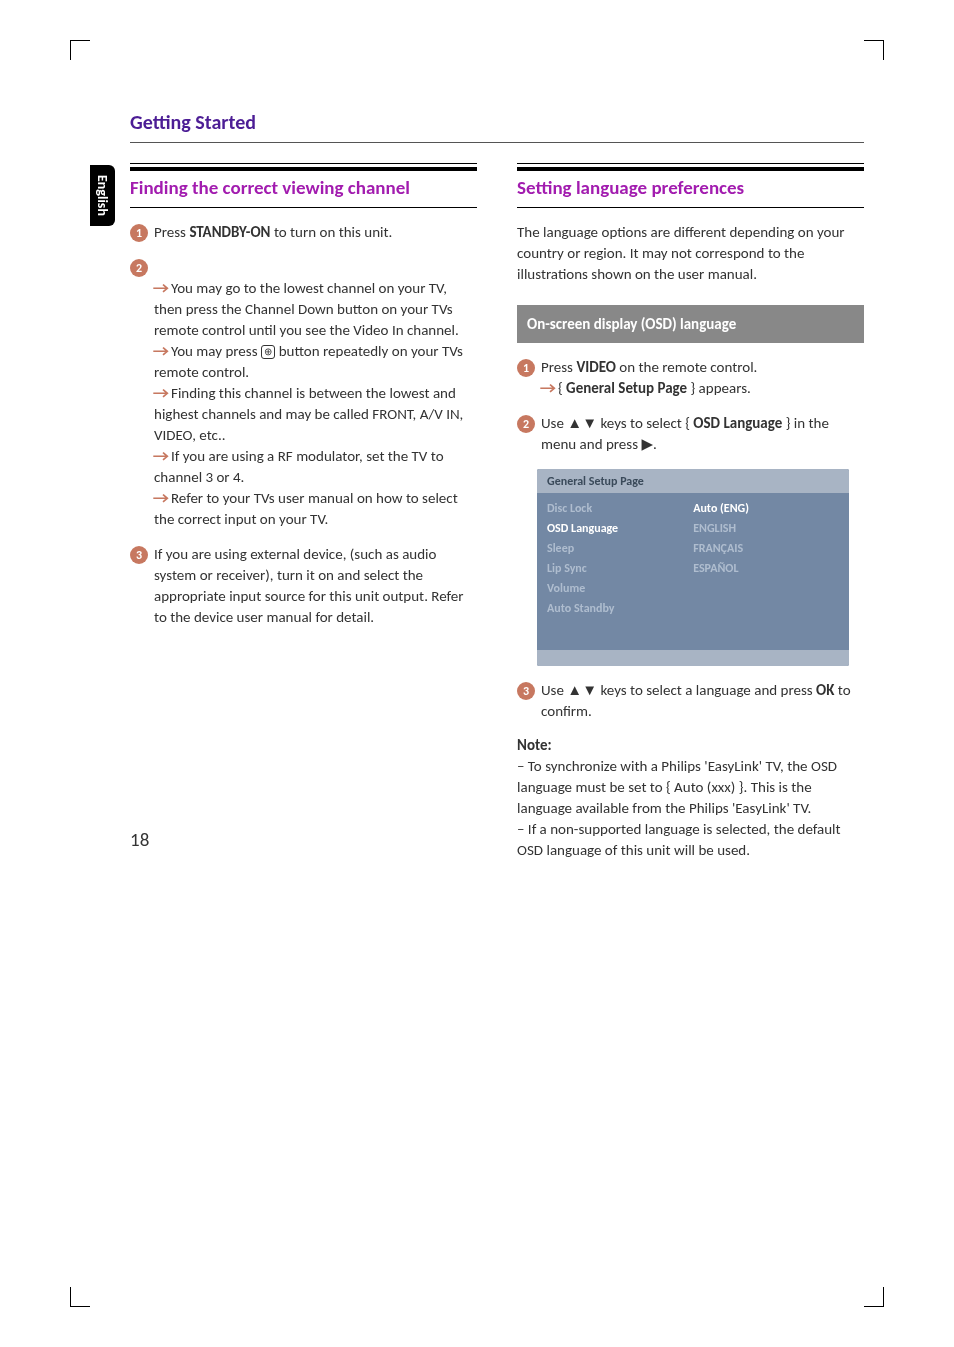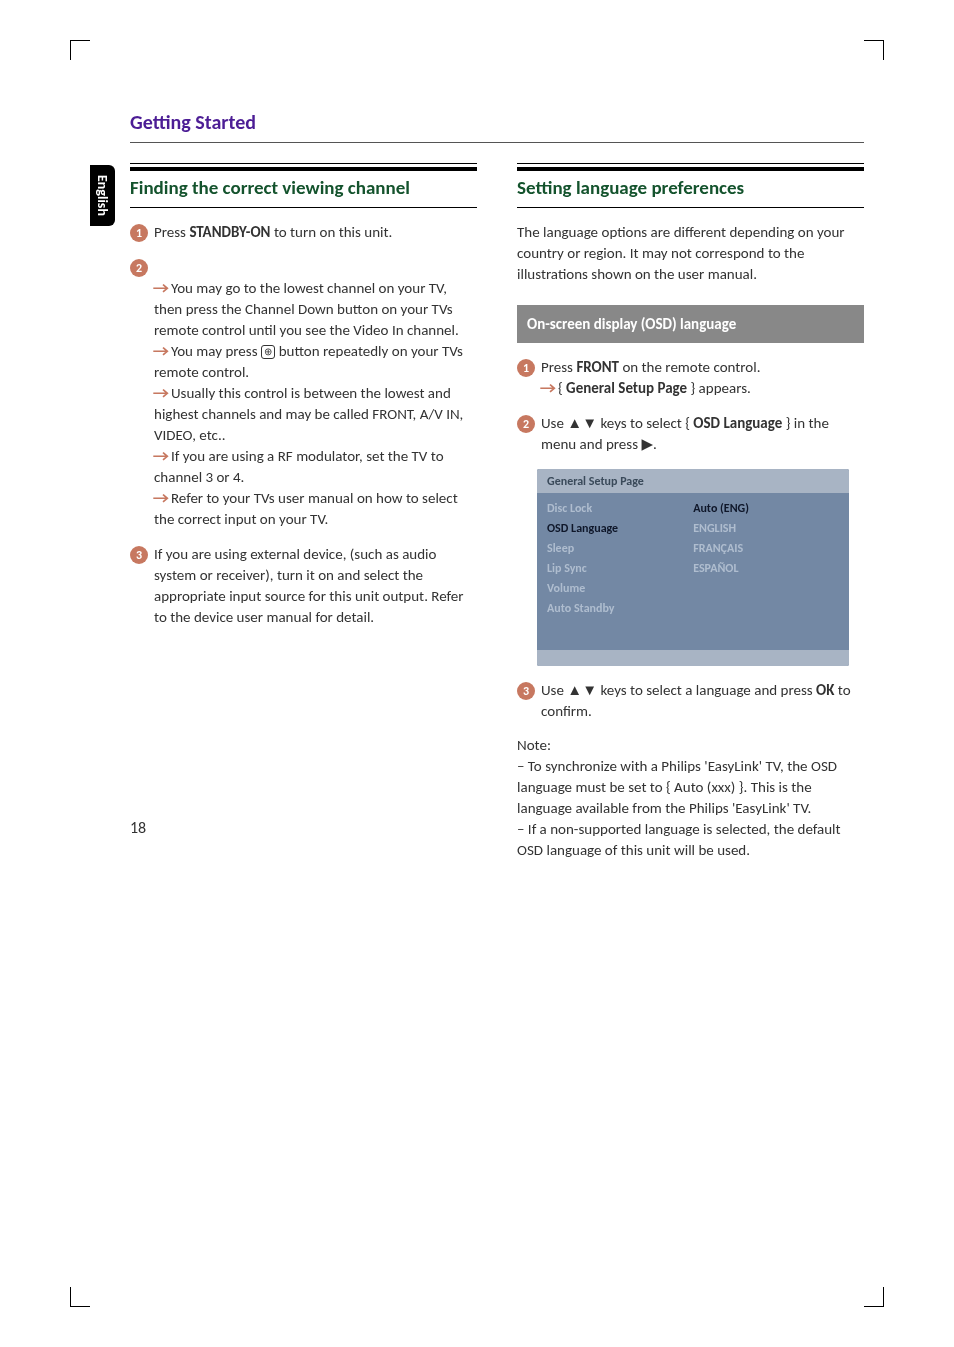--- a/index.html
+++ b/index.html
@@ -92,21 +92,21 @@
       padding: 3px 0;
       margin-bottom: 0;
     }
     .section-header-inner {
       border-top: 4px solid #000;
       padding: 6px 0 4px 0;
     }
     .section-header h2 {
       font-size: 19px;
       font-weight: bold;
-      color: #14532d;
+      color: #a21caf;
       line-height: 1.2;
     }
     .body-text {
       font-size: 15px;
       line-height: 1.4;
       margin-top: 14px;
     }
     .step {
       display: flex;
       align-items: flex-start;
@@ -177,36 +177,36 @@
     .menu-right {
       flex: 1;
     }
     .menu-item {
       font-size: 12px;
       font-weight: bold;
       color: #afbdcf;
       padding: 3px 0;
     }
     .menu-item.active {
-      color: #0f172a;
+      color: #ffffff;
     }
     .menu-footer {
       background: #a8b4c4;
       height: 16px;
     }
     .note-heading {
-      font-weight: normal;
+      font-weight: bold;
       font-size: 15px;
       margin-top: 14px;
     }
     .page-num {
       position: absolute;
-      bottom: 84px;
+      bottom: 70px;
       left: 130px;
-      font-size: 16px;
+      font-size: 19px;
     }
     .av-icon {
       display: inline-block;
       border: 1px solid #333;
       border-radius: 3px;
       font-size: 10px;
       padding: 0 2px;
       vertical-align: middle;
       line-height: 12px;
     }
@@ -240,21 +240,21 @@
           <span>Press </span><span class="bold">STANDBY-ON</span><span> to turn on this unit.</span>
         </div>
       </div>
 
       <div class="step">
         <div class="step-num">2</div>
         <div class="step-content">
           <br>
           <span class="arrow">→</span><span> You may go to the lowest channel on your TV, then press the Channel Down button on your TVs remote control until you see the Video In channel.</span><br>
           <span class="arrow">→</span><span> You may press </span><span class="av-icon">⊕</span><span> button repeatedly on your TVs remote control.</span><br>
-          <span class="arrow">→</span><span> Usually this control is between the lowest and highest channels and may be called FRONT, A/V IN, VIDEO, etc..</span><br>
+          <span class="arrow">→</span><span> Finding this channel is between the lowest and highest channels and may be called FRONT, A/V IN, VIDEO, etc..</span><br>
           <span class="arrow">→</span><span> If you are using a RF modulator, set the TV to channel 3 or 4.</span><br>
           <span class="arrow">→</span><span> Refer to your TVs user manual on how to select the correct input on your TV.</span>
         </div>
       </div>
 
       <div class="step">
         <div class="step-num">3</div>
         <div class="step-content">
           <span>If you are using external device, (such as audio system or receiver), turn it on and select the appropriate input source for this unit output. Refer to the device user manual for detail.</span>
         </div>
@@ -269,21 +269,21 @@
       </div>
 
       <div class="body-text">The language options are different depending on your country or region. It may not correspond to the illustrations shown on the user manual.</div>
 
       <div class="sub-heading">On-screen display (OSD) language</div>
 
 
       <div class="step">
         <div class="step-num">1</div>
         <div class="step-content">
-          <span>Press </span><span class="bold">FRONT</span><span> on the remote control.</span><br>
+          <span>Press </span><span class="bold">VIDEO</span><span> on the remote control.</span><br>
           <span class="arrow">→</span><span> { </span><span class="bold">General Setup Page</span><span> } appears.</span>
         </div>
       </div>
 
       <div class="step">
         <div class="step-num">2</div>
         <div class="step-content">
           <span>Use ▲▼ keys to select { </span><span class="bold">OSD Language</span><span> } in the menu and press ▶.</span>
         </div>
       </div>

